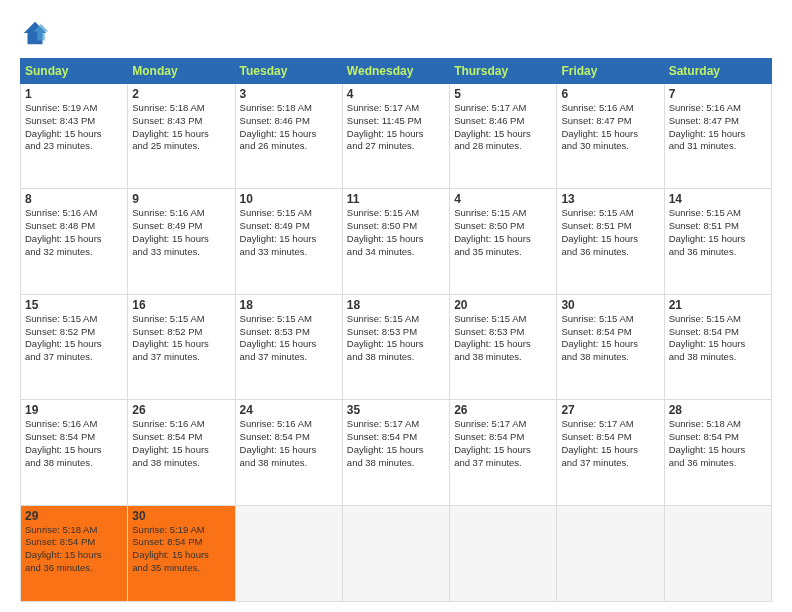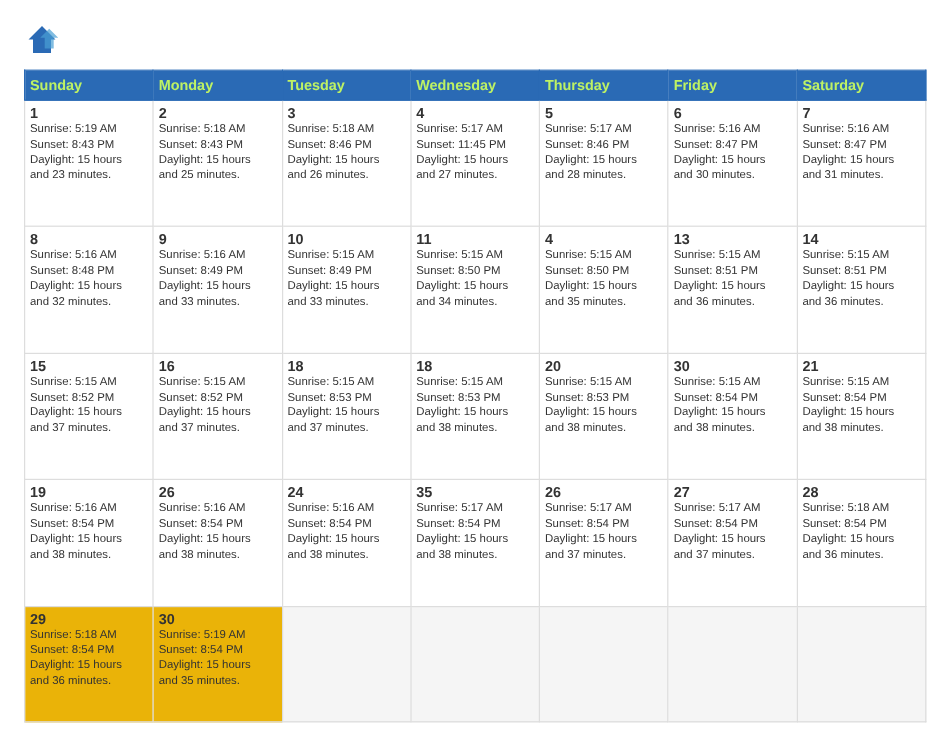--- a/index.html
+++ b/index.html
@@ -74,21 +74,21 @@
       border: 1px solid #2a6ab5;
     }
     .calendar-table td {
       border: 1px solid #ddd;
       vertical-align: top;
       padding: 3px 4px;
       width: calc(100% / 7);
       background: #fff;
     }
     .calendar-table tr:last-child td {
-      background: #eab308;
+      background: #f97316;
     }
     .day-number {
       font-size: 12px;
       font-weight: bold;
       color: #333;
       display: block;
       margin-bottom: 1px;
     }
     .day-info {
       font-size: 9.5px;

